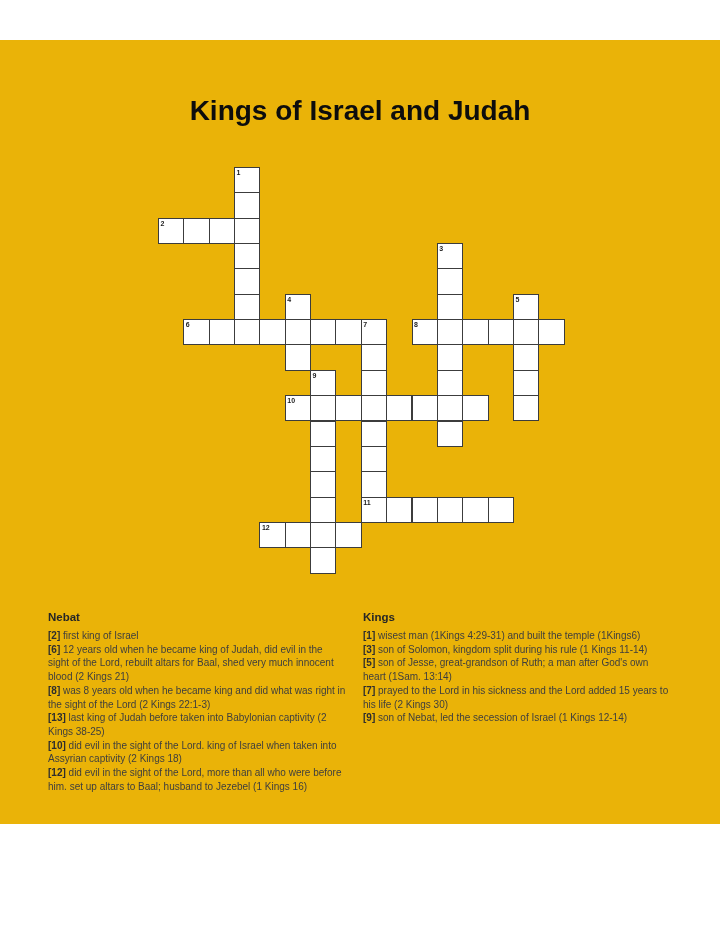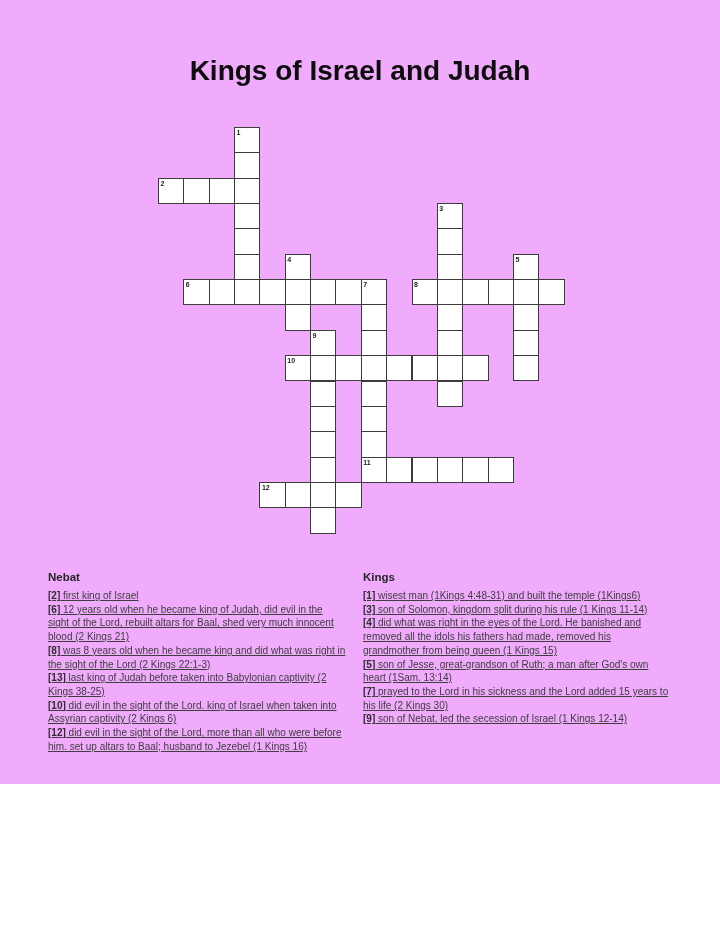--- a/index.html
+++ b/index.html
@@ -1,27 +1,27 @@
 <!DOCTYPE html>
 <html><head>
 <meta charset="utf-8">
 <style>
   html,body { margin:0; padding:0; background:#ffffff; }
   body { width:720px; height:931px; font-family:"Liberation Sans","DejaVu Sans",sans-serif; }
-  .page { position:relative; width:720px; height:784px; background:#f0abfc; overflow:hidden; }
+  .page { position:relative; width:720px; height:784px; background:#eab308; overflow:hidden;margin-top:40px; }
   .title { position:absolute; top:55px; left:0; width:100%; text-align:center;
            font-size:28px; font-weight:bold; color:#0d0d0d; margin:0; }
   .grid { position:absolute; left:0; top:0; }
   .cell { position:absolute; box-sizing:border-box; border:1px solid #3c3c3c; background:#ffffff; }
   .cell-num { position:absolute; top:0px; left:1.5px; font-size:7px; font-weight:bold;
               color:#1c1c1c; line-height:9px; }
   .clues { position:absolute; left:48px; top:571px; display:flex; gap:17px; }
   .clue-col { }
   .clue-head { font-size:11.5px; font-weight:bold; color:#262626; margin:0 0 6px 0; }
-  .clue { font-size:10px; line-height:13.7px; color:#3e3e3e; margin:0;text-decoration:underline; }
+  .clue { font-size:10px; line-height:13.7px; color:#3e3e3e; margin:0; }
   .clue .num { font-weight:bold; color:#2e2e2e; }
 </style>
 </head>
 <body>
 
 <div class="page">
   <h1 class="title">Kings of Israel and Judah</h1>
 
   <div class="grid" id="grid">
       <div class="cell" style="left: 234.05px; top: 127px; width: 26.35px; height: 26.35px; border-color: rgb(60, 60, 60);">
@@ -115,29 +115,28 @@
     </div>
 
   <div class="clues">
     <div class="clue-col" style="width:298px">
       <div class="clue-head">Nebat</div>
       <div id="across-list">
           <div class="clue"><span class="num">[2]</span><span> first king of Israel</span></div>
           <div class="clue"><span class="num">[6]</span><span> 12 years old when he became king of Judah, did evil in the sight of the Lord, rebuilt altars for Baal, shed very much innocent blood (2 Kings 21)</span></div>
           <div class="clue"><span class="num">[8]</span><span> was 8 years old when he became king and did what was right in the sight of the Lord (2 Kings 22:1-3)</span></div>
           <div class="clue"><span class="num">[13]</span><span> last king of Judah before taken into Babylonian captivity (2 Kings 38-25)</span></div>
-          <div class="clue"><span class="num">[10]</span><span> did evil in the sight of the Lord. king of Israel when taken into Assyrian captivity (2 Kings 6)</span></div>
+          <div class="clue"><span class="num">[10]</span><span> did evil in the sight of the Lord. king of Israel when taken into Assyrian captivity (2 Kings 18)</span></div>
           <div class="clue"><span class="num">[12]</span><span> did evil in the sight of the Lord, more than all who were before him. set up altars to Baal; husband to Jezebel (1 Kings 16)</span></div>
         </div>
     </div>
     <div class="clue-col" style="width:306px">
       <div class="clue-head">Kings</div>
       <div id="down-list">
-          <div class="clue"><span class="num">[1]</span><span> wisest man (1Kings 4:48-31) and built the temple (1Kings6)</span></div>
+          <div class="clue"><span class="num">[1]</span><span> wisest man (1Kings 4:29-31) and built the temple (1Kings6)</span></div>
           <div class="clue"><span class="num">[3]</span><span> son of Solomon, kingdom split during his rule (1 Kings 11-14)</span></div>
-          <div class="clue"><span class="num">[4]</span><span> did what was right in the eyes of the Lord. He banished and removed all the idols his fathers had made, removed his grandmother from being queen (1 Kings 15)</span></div>
           <div class="clue"><span class="num">[5]</span><span> son of Jesse, great-grandson of Ruth; a man after God's own heart (1Sam. 13:14)</span></div>
           <div class="clue"><span class="num">[7]</span><span> prayed to the Lord in his sickness and the Lord added 15 years to his life (2 Kings 30)</span></div>
           <div class="clue"><span class="num">[9]</span><span> son of Nebat, led the secession of Israel (1 Kings 12-14)</span></div>
         </div>
     </div>
   </div>
 </div>
 
 </body></html>

